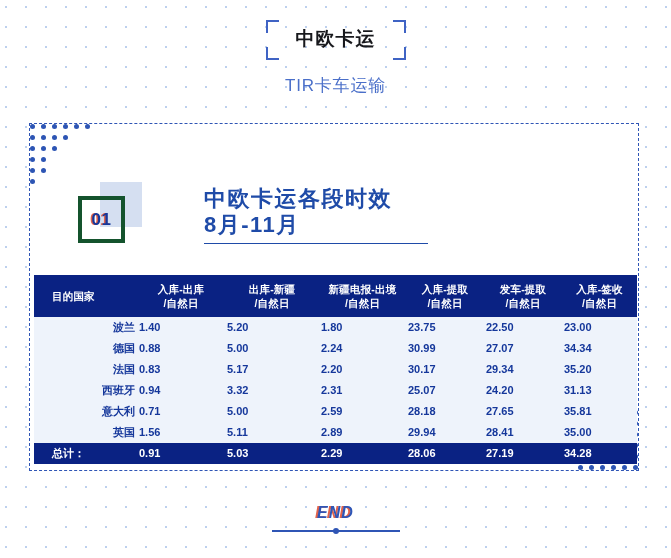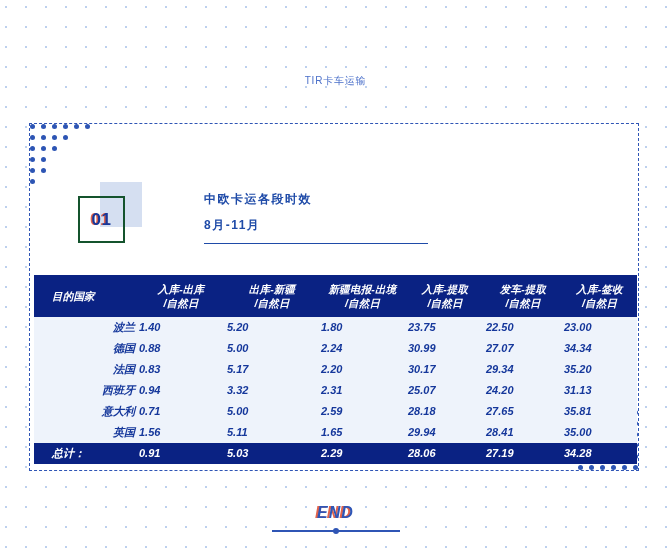--- a/index.html
+++ b/index.html
@@ -54,21 +54,21 @@
   .bracket.tl { left: 0;  top: 0;    border-right: none; border-bottom: none; }
   .bracket.tr { right: 0; top: 0;    border-left:  none; border-bottom: none; }
   .bracket.bl { left: 0;  bottom: 0; border-right: none; border-top:    none; }
   .bracket.br { right: 0; bottom: 0; border-left:  none; border-top:    none; }
 
   .subtitle {
     position: absolute;
     left: 50%;
     top: 74px;
     transform: translateX(-50%);
-    font-size: 10px;
+    font-size: 17px;
     color: #4a6fc9;
     letter-spacing: 0.8px;
     white-space: nowrap;
   }
 
   
   .card {
     position: absolute;
     left: 29px;
     top: 123px;
@@ -112,21 +112,21 @@
     height: 45px;
     background: #d5dff1;
   }
 
   .num-box {
     position: absolute;
     left: 0;
     top: 14px;
     width: 47px;
     height: 47px;
-    border: 2px solid #14532d;
+    border: 4px solid #14532d;
     background: transparent;
     display: flex;
     align-items: center;
     justify-content: center;
   }
 
   .num-text {
     position: relative;
     font-size: 17px;
     font-weight: bold;
@@ -136,42 +136,41 @@
   }
 
   .heading-block {
     position: absolute;
     left: 126px;
     top: 4px;
     width: 350px;
   }
 
   .heading-line1, .heading-line2 {
-    font-size: 12px;
+    font-size: 22px;
     font-weight: bold;
     color: #1f4ba8;
     letter-spacing: 1.5px;
     line-height: 26px;
     white-space: nowrap;
   }
 
   .heading-rule {
     margin-top: 5px;
     width: 224px;
     height: 1.3px;
     background: #1f4ba8;
   }
 
   
   .table-wrap {
     position: absolute;
     left: 4px;
     top: 151px;
     width: 486px;
-    font-style: italic;
   }
 
   table.data {
     width: 603px;
     border-collapse: collapse;
     table-layout: fixed;
   }
 
   table.data thead th {
     background: #0a2283;
@@ -254,20 +253,27 @@
     transform: translate(-50%, -50%);
     width: 6px; height: 6px;
     border-radius: 50%;
     background: #2f55b5;
   }
 </style>
 </head>
 <body>
 
 <div class="header">
+  <div class="title-wrap">
+    <span class="bracket tl"></span>
+    <span class="bracket tr"></span>
+    <span class="bracket bl"></span>
+    <span class="bracket br"></span>
+    <div class="title-text">中欧卡运</div>
+  </div>
   <div class="subtitle">TIR卡车运输</div>
 </div>
 
 <div class="card">
 
   <div class="dots-tl">
     <span class="dot"></span>
       <span class="dot"></span>
       <span class="dot"></span>
       <span class="dot"></span>
@@ -441,21 +447,21 @@
           <td>5.00</td>
           <td>2.59</td>
           <td>28.18</td>
           <td>27.65</td>
           <td>35.81</td>
         </tr>
         <tr>
           <td class="country">英国</td>
           <td>1.56</td>
           <td>5.11</td>
-          <td>1.65</td>
+          <td>2.89</td>
           <td>29.94</td>
           <td>28.41</td>
           <td>35.00</td>
         </tr>
         <tr class="total">
           <td class="country">总计：</td>
           <td>0.91</td>
           <td>5.03</td>
           <td>2.29</td>
           <td>28.06</td>

